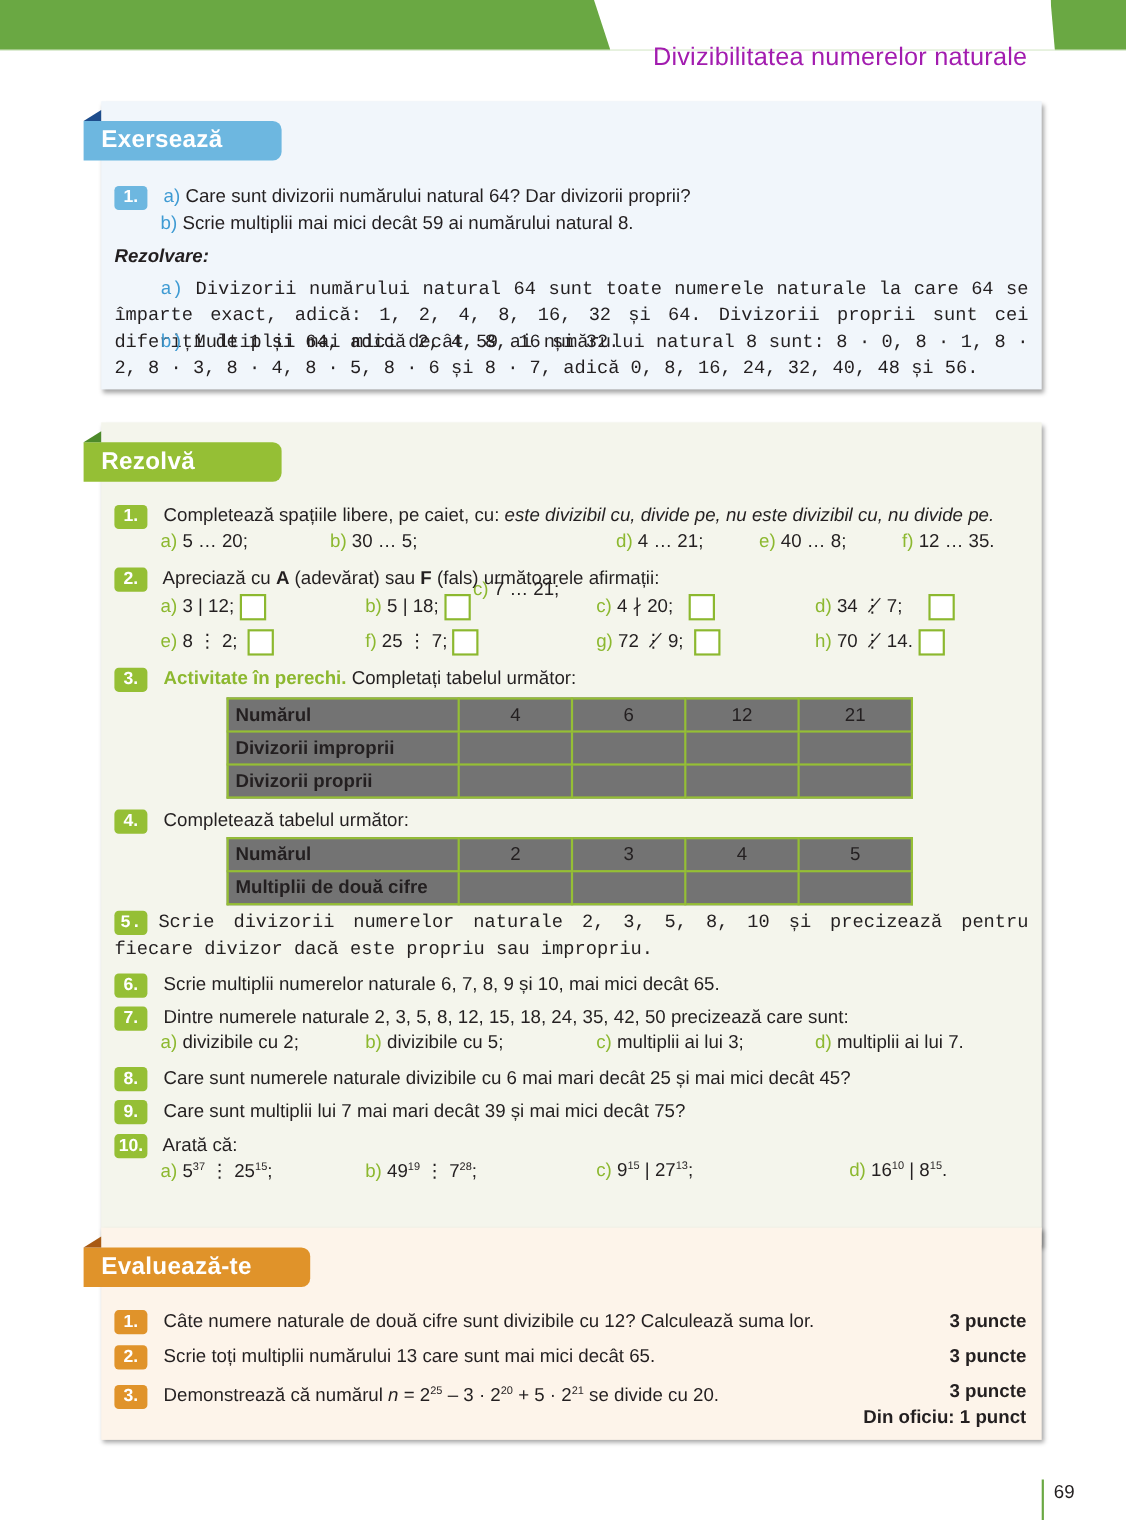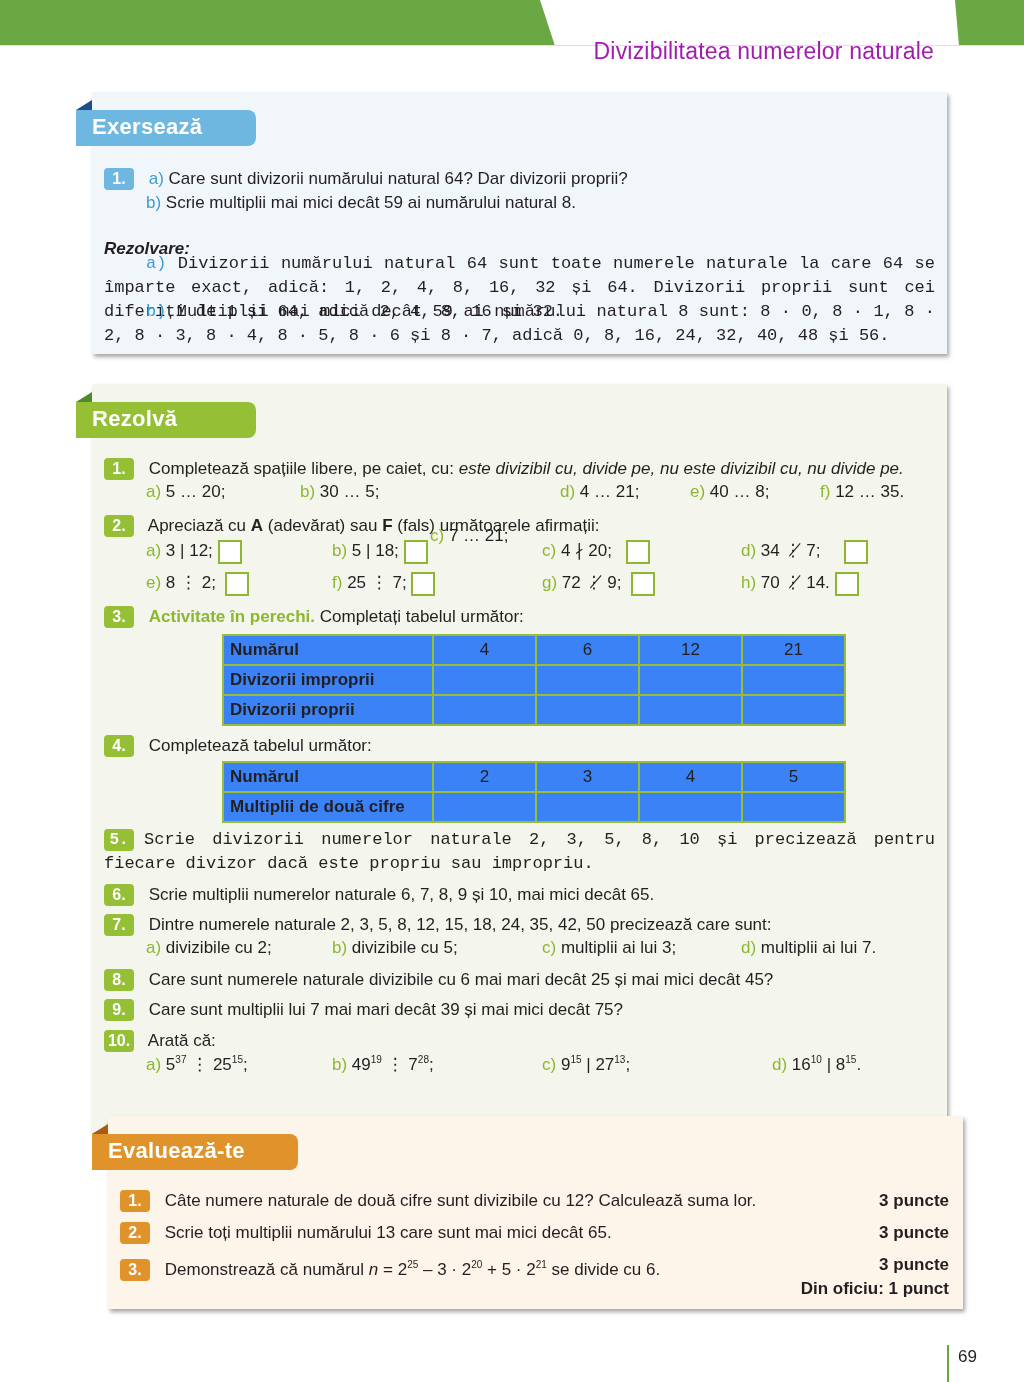--- a/index.html
+++ b/index.html
@@ -8,21 +8,21 @@
   .top-band-left { position: absolute; left: 0; top: 0; width: 555px; height: 46px; background: #6aa843;
                    clip-path: polygon(0 0, 540px 0, 555px 46px, 0 46px); }
   .top-band-right { position: absolute; left: 955px; top: 0; width: 69px; height: 46px; background: #6aa843;
                    clip-path: polygon(0 0, 69px 0, 69px 46px, 4px 46px); }
   .top-line { position: absolute; left: 0; top: 45px; width: 1024px; height: 1px; background: #d6e8c8; }
   .chapter-title { position: absolute; right: 90px; top: 38px; font-size: 23px; color: #a21caf; letter-spacing: 0.2px; }
 
   .box { position: absolute; left: 92px; width: 855px; box-shadow: 2px 3px 4px rgba(0,0,0,0.35); }
   .box-blue { top: 92px; height: 262px; background: #f1f6fb; }
   .box-green { top: 384px; height: 748px; background: #f4f5ec; }
-  .box-orange { top: 1116px; height: 193px; background: #fdf4ea; margin-left: 16px; }
+  .box-orange { top: 1116px; height: 193px; background: #fdf4ea; }
 
   .tag { position: absolute; left: -16px; height: 36px; padding: 4px 16px 0 16px; color: #fff; font-weight: bold;
          font-size: 22px; border-radius: 0 8px 8px 0; letter-spacing: 0.3px; }
   .tag::before { content: ""; position: absolute; left: 0; top: -10px; width: 0; height: 0;
          border-left: 16px solid transparent; border-bottom: 10px solid; }
   .tag-blue { top: 18px; width: 180px; background: #6db7e0; }
   .tag-blue::before { border-bottom-color: #1e4d8c; }
   .tag-green { top: 18px; width: 180px; background: #95bf35; }
   .tag-green::before { border-bottom-color: #4d8a2a; }
   .tag-orange { top: 18px; width: 206px; background: #e0932a; }
@@ -32,21 +32,21 @@
          padding: 1px 5px; min-width: 30px; text-align: center; margin-right: 10px; line-height: 20px; }
   .num-blue { background: #6db7e0; }
   .num-green { background: #95bf35; }
   .num-orange { background: #e0932a; }
   .lbl-blue { color: #3f9bd3; }
   .lbl-green { color: #8cb82f; }
   .line { position: absolute; left: 12px; white-space: nowrap; line-height: 22px; }
   .para { position: absolute; left: 12px; right: 12px; line-height: 24px; text-align: justify; font-family: Liberation Mono, monospace; }
   .abs { position: absolute; white-space: nowrap; }
   .chk { display: inline-block; width: 24px; height: 24px; border: 2px solid #8cb82f; background: #fff; vertical-align: middle; }
-  table.tbl { position: absolute; left: 130px; border-collapse: collapse; background: #3b82f6; }
+  table.tbl { position: absolute; left: 114px; border-collapse: collapse; background: #737373; }
   table.tbl td { border: 2px solid #95bf35; height: 30px; font-size: 17px; padding: 0 6px; }
   table.tbl td.h { font-weight: bold; width: 210px; }
   table.tbl td.v { width: 103px; text-align: center; }
   .pts { position: absolute; right: 14px; font-weight: bold; }
   sup { font-size: 10px; }
   .page-num-bar { position: absolute; left: 947px; top: 1345px; width: 2px; height: 37px; background: #6aa843; }
   .page-num { position: absolute; left: 958px; top: 1347px; font-size: 17px; }
 </style>
 </head>
 <body>
@@ -60,21 +60,21 @@
   <div class="tag tag-blue">Exersează</div>
   <div class="line" style="top:76px;">
     <span class="num num-blue">1.</span>
     <span class="lbl-blue">a)</span>
     <span>Care sunt divizorii numărului natural 64? Dar divizorii proprii?</span>
   </div>
   <div class="line" style="top:100px; left:54px;">
     <span class="lbl-blue">b)</span>
     <span>Scrie multiplii mai mici decât 59 ai numărului natural 8.</span>
   </div>
-  <div class="line" style="top:146px; font-weight:bold; font-style:italic;">Rezolvare:</div>
+  <div class="line" style="top:130px; font-weight:bold; font-style:italic;">Rezolvare:</div>
   <div class="para" style="top:160px; text-indent:42px;">
     <span class="lbl-blue">a)</span>
     <span>Divizorii numărului natural 64 sunt toate numerele naturale la care 64 se împarte exact, adică: 1, 2, 4, 8, 16, 32 și 64. Divizorii proprii sunt cei diferiți de 1 și 64, adică 2, 4, 8, 16 și 32.</span>
   </div>
   <div class="para" style="top:208px; text-indent:42px;">
     <span class="lbl-blue">b)</span>
     <span>Multiplii mai mici decât 59 ai numărului natural 8 sunt: 8 · 0, 8 · 1, 8 · 2, 8 · 3, 8 · 4, 8 · 5, 8 · 6 și 8 · 7, adică 0, 8, 16, 24, 32, 40, 48 și 56.</span>
   </div>
 </section>
 
@@ -201,20 +201,20 @@
   <div class="pts" style="top:75px;">3 puncte</div>
 
   <div class="line" style="top:106px;">
     <span class="num num-orange">2.</span>
     <span>Scrie toți multiplii numărului 13 care sunt mai mici decât 65.</span>
   </div>
   <div class="pts" style="top:107px;">3 puncte</div>
 
   <div class="line" style="top:138px;">
     <span class="num num-orange">3.</span>
-    <span>Demonstrează că numărul </span><i>n</i><span> = 2</span><sup>25</sup><span> – 3 · 2</span><sup>20</sup><span> + 5 · 2</span><sup>21</sup><span> se divide cu 6.</span>
+    <span>Demonstrează că numărul </span><i>n</i><span> = 2</span><sup>25</sup><span> – 3 · 2</span><sup>20</sup><span> + 5 · 2</span><sup>21</sup><span> se divide cu 20.</span>
   </div>
   <div class="pts" style="top:139px;">3 puncte</div>
   <div class="pts" style="top:163px;padding-left:41px;">Din oficiu: 1 punct</div>
 </section>
 
 <div class="page-num-bar"></div>
 <div class="page-num">69</div>
 
 </body></html>

